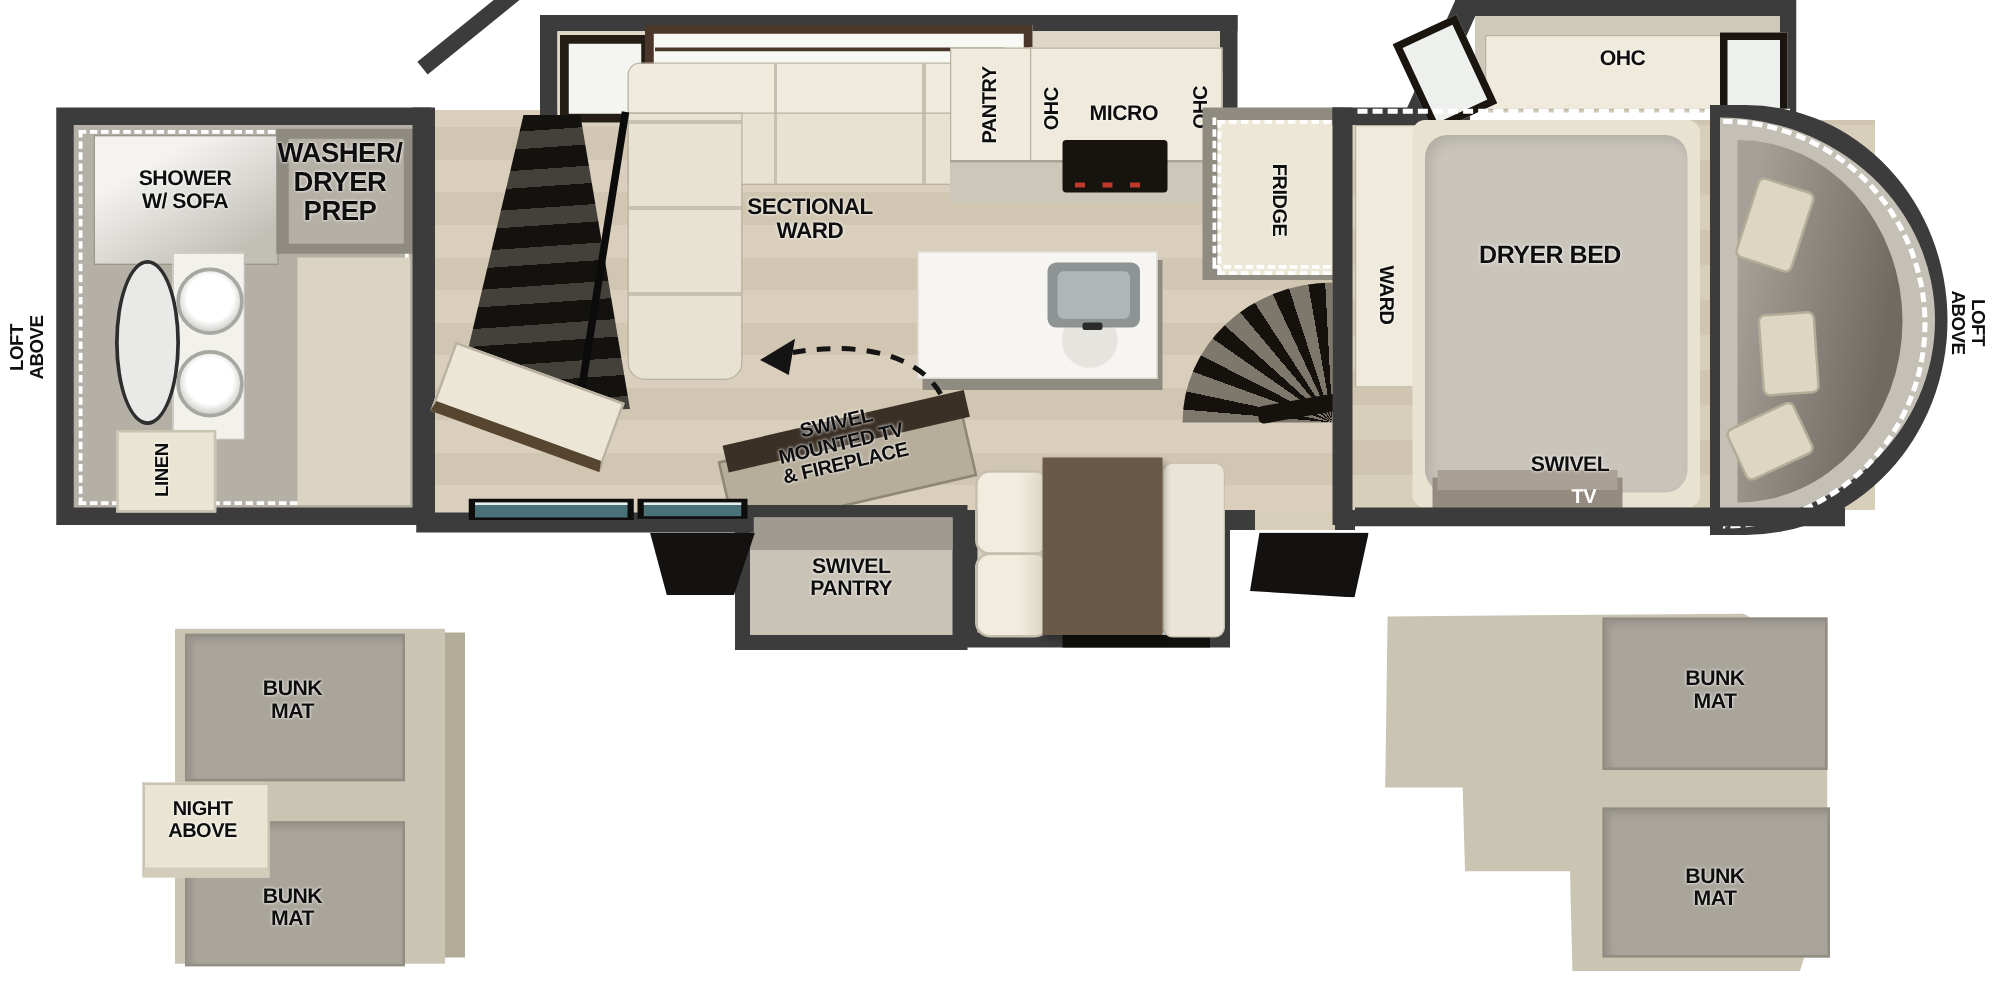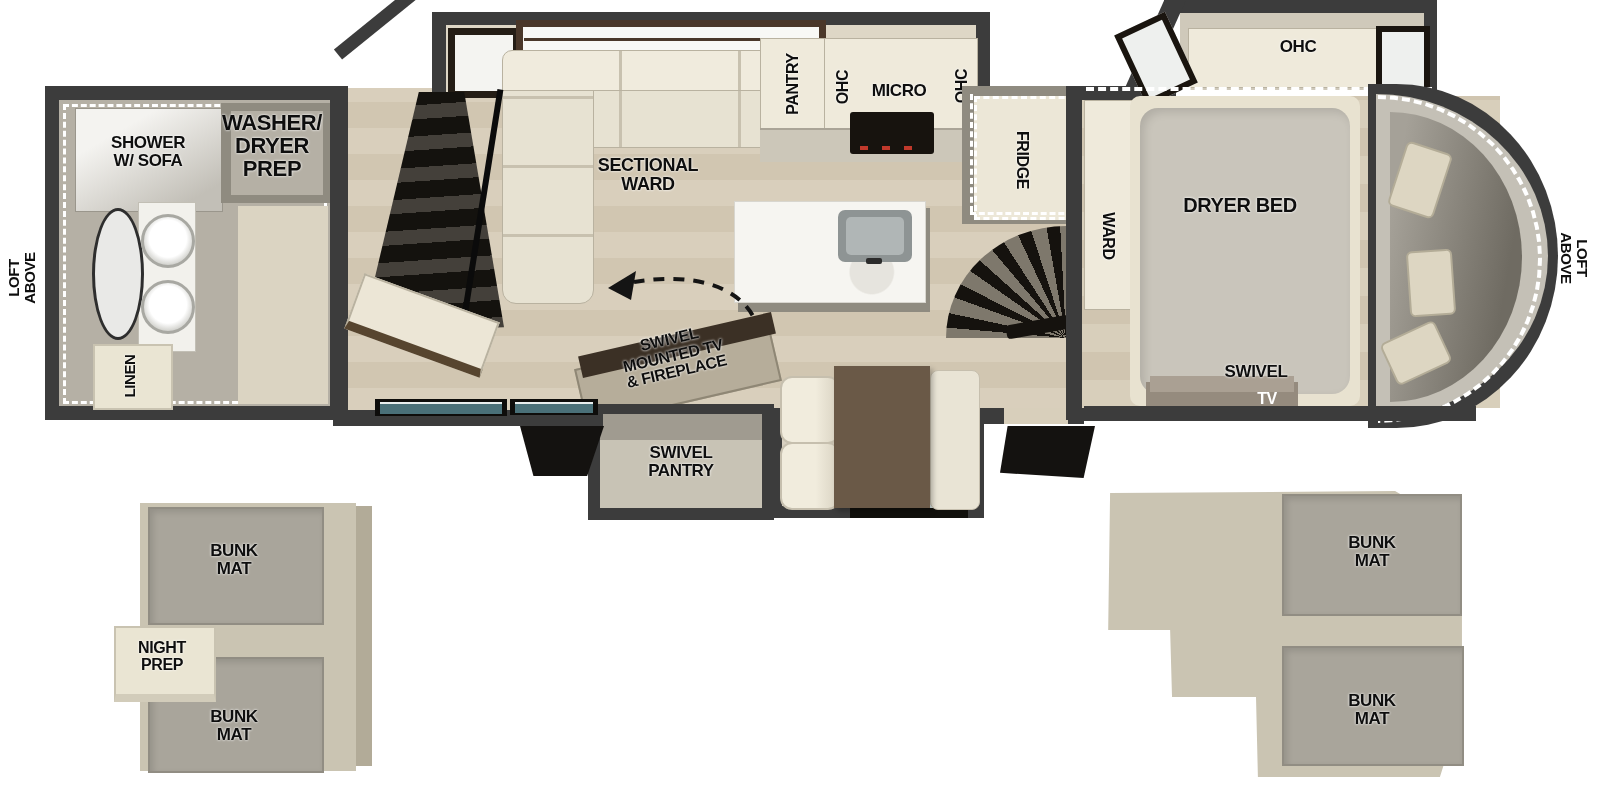--- a/index.html
+++ b/index.html
@@ -168,21 +168,21 @@
   <div class="wall" style="left:1084px;top:406px;width:392px;height:15px;"></div>
 
   <div class="abs" style="left:140px;top:503px;width:216px;height:268px;background:#cac4b2;"></div>
   <div class="abs" style="left:356px;top:506px;width:16px;height:260px;background:#b2ab98;"></div>
   <div class="mat" style="left:148px;top:507px;width:172px;height:114px;"></div>
   <div class="mat" style="left:148px;top:657px;width:172px;height:112px;"></div>
   <div class="abs" style="left:114px;top:626px;width:98px;height:66px;background:#eae5d3;border:2px solid #c9c3b1;border-bottom:8px solid #d2ccba;"></div>
   <div class="lbl" style="left:234px;top:560px;font-size:17px;">BUNK
 MAT</div>
   <div class="lbl" style="left:162px;top:657px;font-size:16px;">NIGHT
-PREP</div>
+ABOVE</div>
   <div class="lbl" style="left:234px;top:726px;font-size:17px;">BUNK
 MAT</div>
 
   <div class="abs" style="left:1085px;top:478px;width:380px;height:302px;background:#cac4b2;clip-path:polygon(6.6% 5%,81.6% 4.3%,99.2% 17.2%,99.2% 75.8%,93.4% 99%,45.5% 99%,45% 72.5%,22.9% 72.5%,22.4% 50.3%,6.1% 50.3%);"></div>
   <div class="mat" style="left:1282px;top:494px;width:176px;height:118px;"></div>
   <div class="mat" style="left:1282px;top:646px;width:178px;height:116px;"></div>
   <div class="lbl" style="left:1372px;top:552px;font-size:17px;">BUNK
 MAT</div>
   <div class="lbl" style="left:1372px;top:710px;font-size:17px;">BUNK
 MAT</div>

